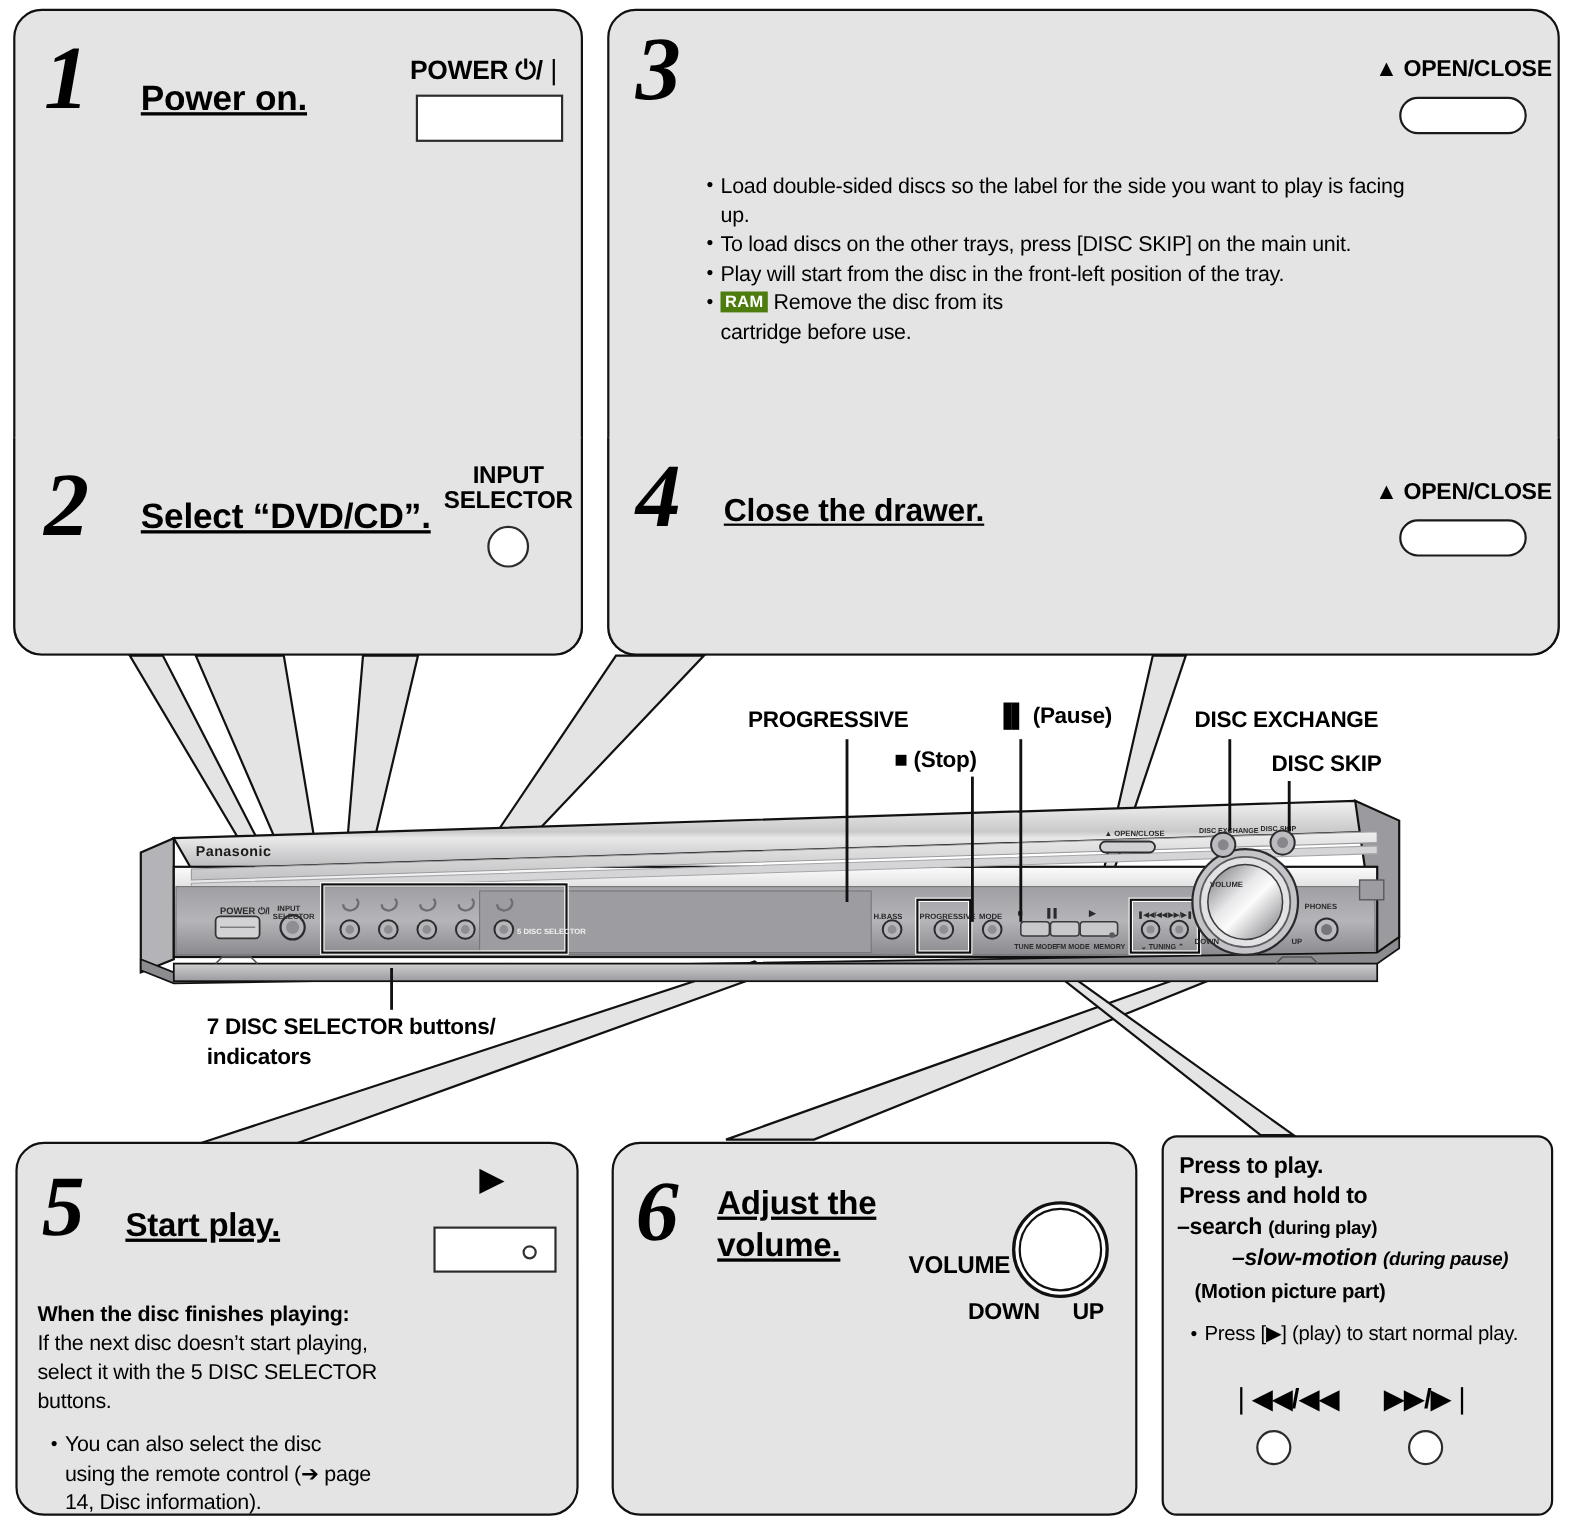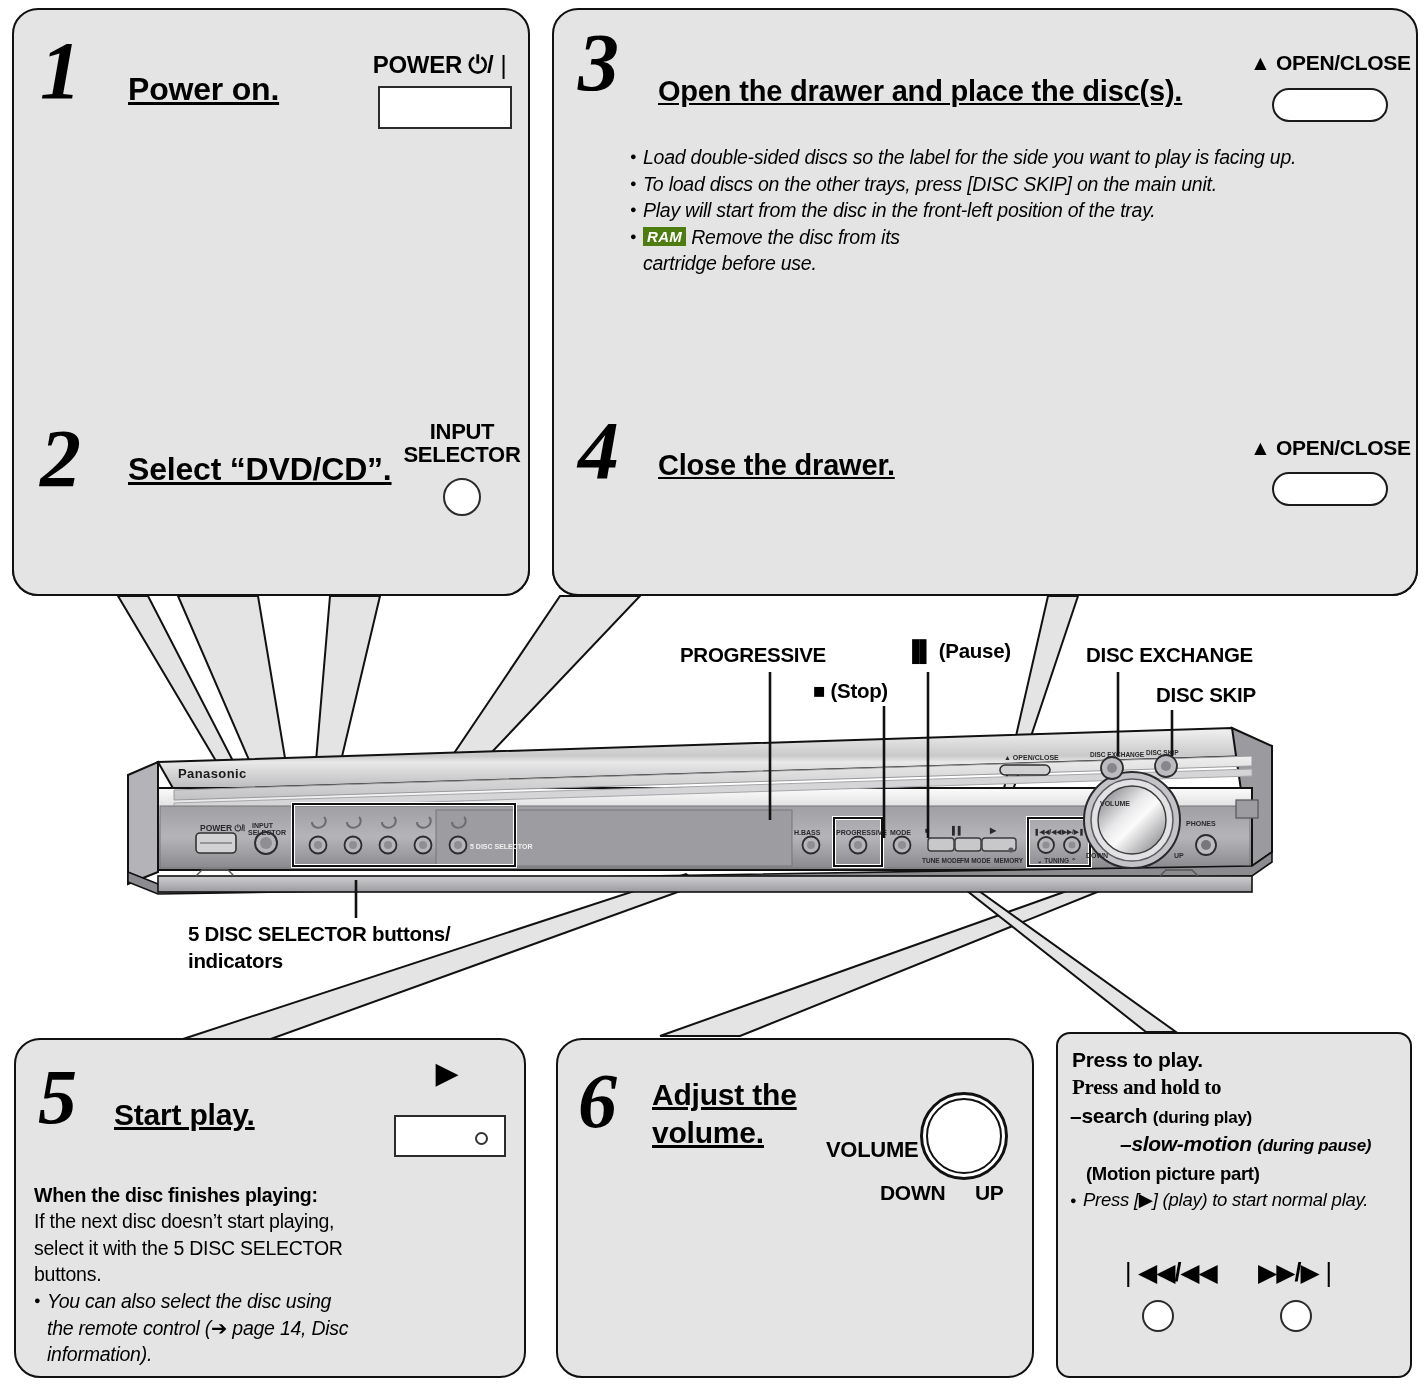--- a/index.html
+++ b/index.html
@@ -24,21 +24,21 @@
   .ctl-label{position:absolute;font-weight:bold;line-height:1.05;text-align:center;
              letter-spacing:-0.3px;}
   .rect-btn{position:absolute;background:#fff;border:2px solid #2b2b2b;box-sizing:border-box;}
   .pill-btn{position:absolute;background:#fff;border:2.5px solid #1a1a1a;
             border-radius:999px;box-sizing:border-box;}
   .circle-btn{position:absolute;background:#fff;border:2.2px solid #2b2b2b;
               border-radius:50%;box-sizing:border-box;}
 
   
   .btext{position:absolute;font-size:19.5px;line-height:26.5px;letter-spacing:-0.25px;}
-  ul.bul{margin:0;padding:0;list-style:none;font-style:italic;}
+  ul.bul{margin:12px;padding:0;list-style:none;}
   ul.bul li{position:relative;padding-left:13px;margin:0 0 0 0;}
   ul.bul li:before{content:"\25CF";position:absolute;left:0;top:-1px;font-size:11px;line-height:27px;}
   .ram{display:inline-block;background:#4d7c0f;color:#fff;font-weight:bold;
        font-size:15px;line-height:17px;padding:1px 4px 1px 4px;
        vertical-align:2px;letter-spacing:0.3px;}
 
   
   .calllbl{position:absolute;font-weight:bold;font-size:20.5px;line-height:22px;
            letter-spacing:-0.3px;white-space:nowrap;}
 
@@ -269,21 +269,20 @@
 
   <div class="panel" style="left:12px;top:398px;width:518px;height:198px;border-top-left-radius:0;border-top-right-radius:0;border-top:none;background:#e4e4e5;"></div>
   <div class="stepnum" style="left:40px;top:418px;font-size:82px;">2</div>
   <div class="steptitle" style="left:128px;top:452px;font-size:32px;">Select “DVD/CD”.</div>
   <div class="ctl-label" style="left:398px;top:420px;width:128px;font-size:22px;white-space:pre-line;">INPUT
 SELECTOR</div>
   <div class="circle-btn" style="left:443px;top:478px;width:38px;height:38px;"></div>
 
   <div class="panel" style="left:552px;top:8px;width:866px;height:588px;"></div>
   <div class="stepnum" style="left:578px;top:22px;font-size:82px;">3</div>
-  <div class="steptitle" style="left:658px;top:76px;font-size:29px;">Open the drawer and place the disc(s).</div>
   <div class="ctl-label" style="left:1250px;top:52px;width:176px;font-size:21px;text-align:left;">▲ OPEN/CLOSE</div>
   <div class="pill-btn" style="left:1272px;top:88px;width:116px;height:34px;"></div>
 
   <div class="btext" style="left:630px;top:144px;width:680px;">
     <ul class="bul">
       <li><span>Load double-sided discs so the label for the side you want to play is facing up.</span></li>
       <li><span>To load discs on the other trays, press [DISC SKIP] on the main unit.</span></li>
       <li><span>Play will start from the disc in the front-left position of the tray.</span></li>
       <li style="width:330px;">
         <span class="ram">RAM</span>
@@ -297,21 +296,21 @@
   <div class="steptitle" style="left:658px;top:450px;font-size:29px;">Close the drawer.</div>
   <div class="ctl-label" style="left:1250px;top:437px;width:176px;font-size:21px;text-align:left;">▲ OPEN/CLOSE</div>
   <div class="pill-btn" style="left:1272px;top:472px;width:116px;height:34px;"></div>
 
   <div class="calllbl" style="left:680px;top:644px;">PROGRESSIVE</div>
   <div class="calllbl" style="left:813px;top:680px;">■ (Stop)</div>
   <div class="calllbl" style="left:905px;top:640px;">▐▌ (Pause)</div>
   <div class="calllbl" style="left:1086px;top:644px;">DISC EXCHANGE</div>
   <div class="calllbl" style="left:1156px;top:684px;">DISC SKIP</div>
 
-  <div class="calllbl" style="left:188px;top:920px;font-size:20.5px;line-height:27px;white-space:pre-line;">5 DISC SELECTOR buttons/
+  <div class="calllbl" style="left:188px;top:920px;font-size:20.5px;line-height:27px;white-space:pre-line;">7 DISC SELECTOR buttons/
 indicators</div>
 
   <div class="panel" style="left:14px;top:1038px;width:512px;height:340px;"></div>
   <div class="stepnum" style="left:38px;top:1058px;font-size:78px;">5</div>
   <div class="steptitle" style="left:114px;top:1098px;font-size:30px;">Start play.</div>
   <div class="ctl-label" style="left:402px;top:1057px;width:90px;font-size:30px;">▶</div>
   <div class="rect-btn" style="left:394px;top:1115px;width:112px;height:42px;"></div>
   <div style="position:absolute;left:475px;top:1132px;width:13px;height:13px;border:2px solid #333;border-radius:50%;background:#fff;box-sizing:border-box;"></div>
 
   <div class="btext" style="left:34px;top:1182px;width:450px;font-weight:bold;">When the disc finishes playing:</div>
@@ -328,21 +327,21 @@
 volume.</div>
 
   <div class="ctl-label" style="left:826px;top:1138px;font-size:22px;">VOLUME</div>
   <div class="knob-outer" style="left:920px;top:1092px;width:88px;height:88px;"></div>
   <div class="knob-inner" style="left:926px;top:1098px;width:76px;height:76px;"></div>
   <div class="ctl-label" style="left:880px;top:1182px;font-size:21px;">DOWN</div>
   <div class="ctl-label" style="left:975px;top:1182px;font-size:21px;">UP</div>
 
   <div class="panel" style="left:1056px;top:1032px;width:356px;height:346px;border-radius:14px;"></div>
   <div class="sk-line" style="left:1072px;top:1046px;">Press to play.</div>
-  <div class="sk-line" style="left:1072px;top:1074px;font-family:Liberation Serif, serif;">Press and hold to</div>
+  <div class="sk-line" style="left:1072px;top:1074px;">Press and hold to</div>
   <div class="sk-line" style="left:1070px;top:1102px;">
     <span>–</span><span>search</span>
     <span class="sk-sub">(during play)</span>
   </div>
   <div class="sk-line" style="left:1120px;top:1130px;font-style:italic;">
     <span>–</span><span>slow-motion</span>
     <span class="sk-sub">(during pause)</span>
   </div>
   <div class="sk-line sk-sub" style="left:1086px;top:1160px;font-size:18.5px;">(Motion picture part)</div>
   <div class="sk-note" style="left:1070px;top:1188px;width:330px;">

